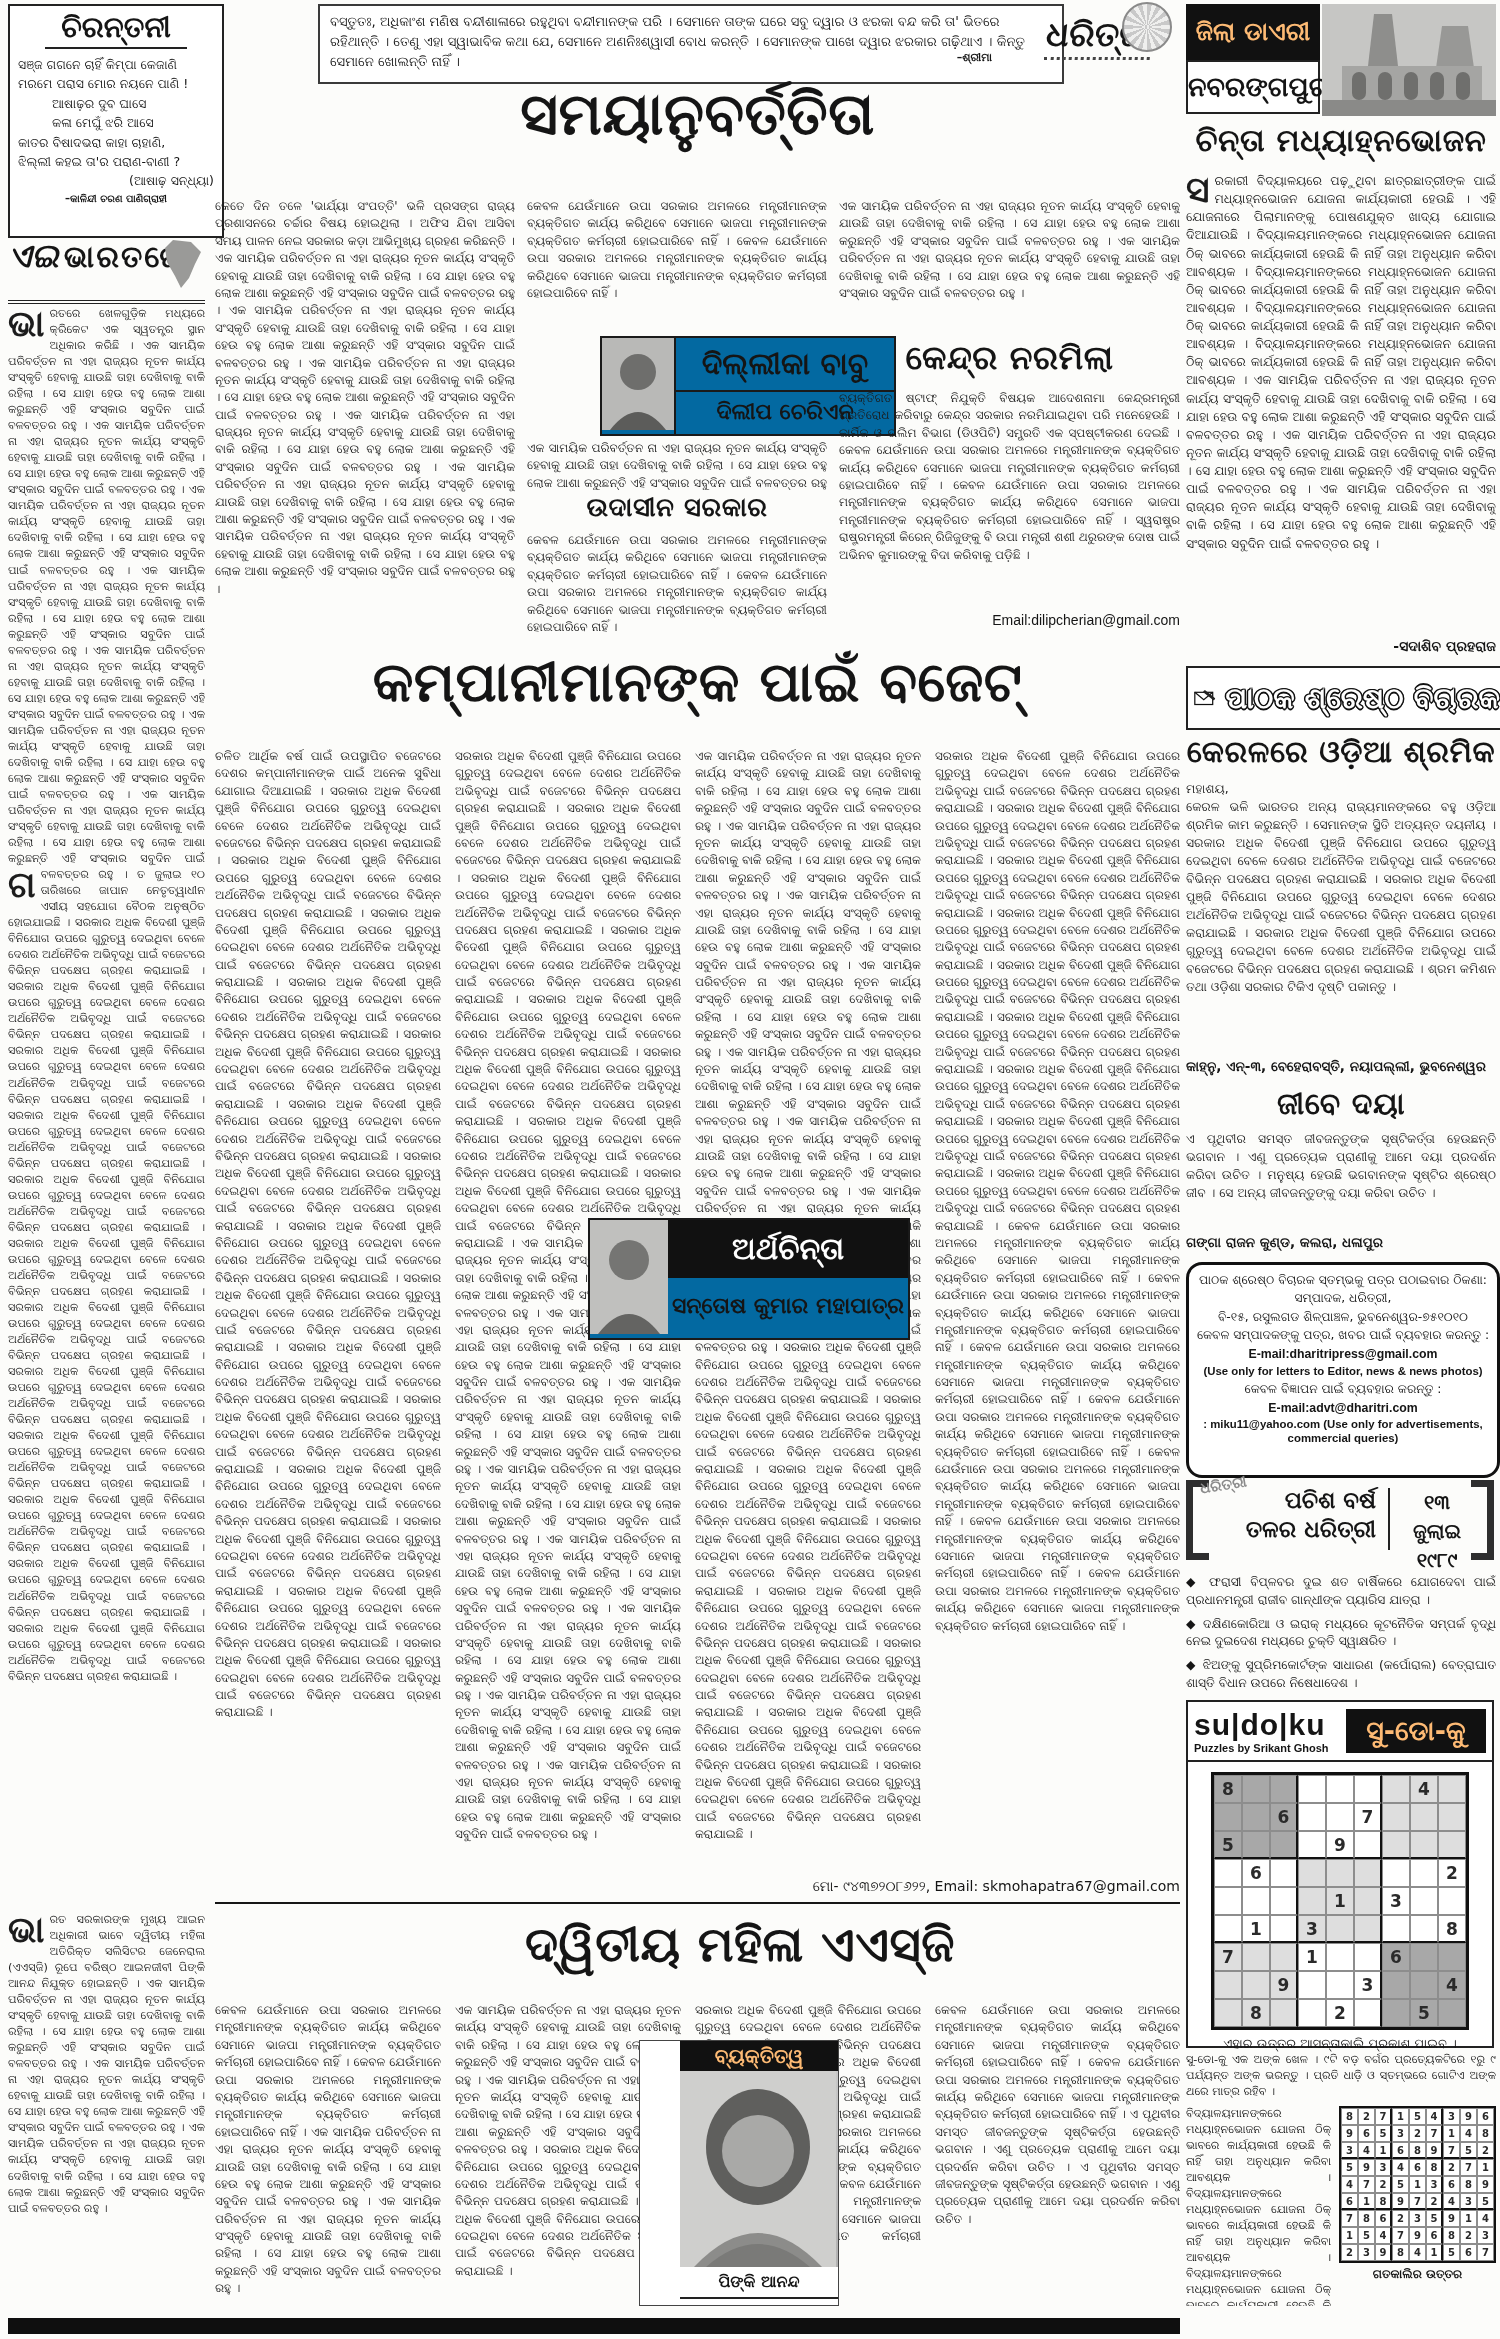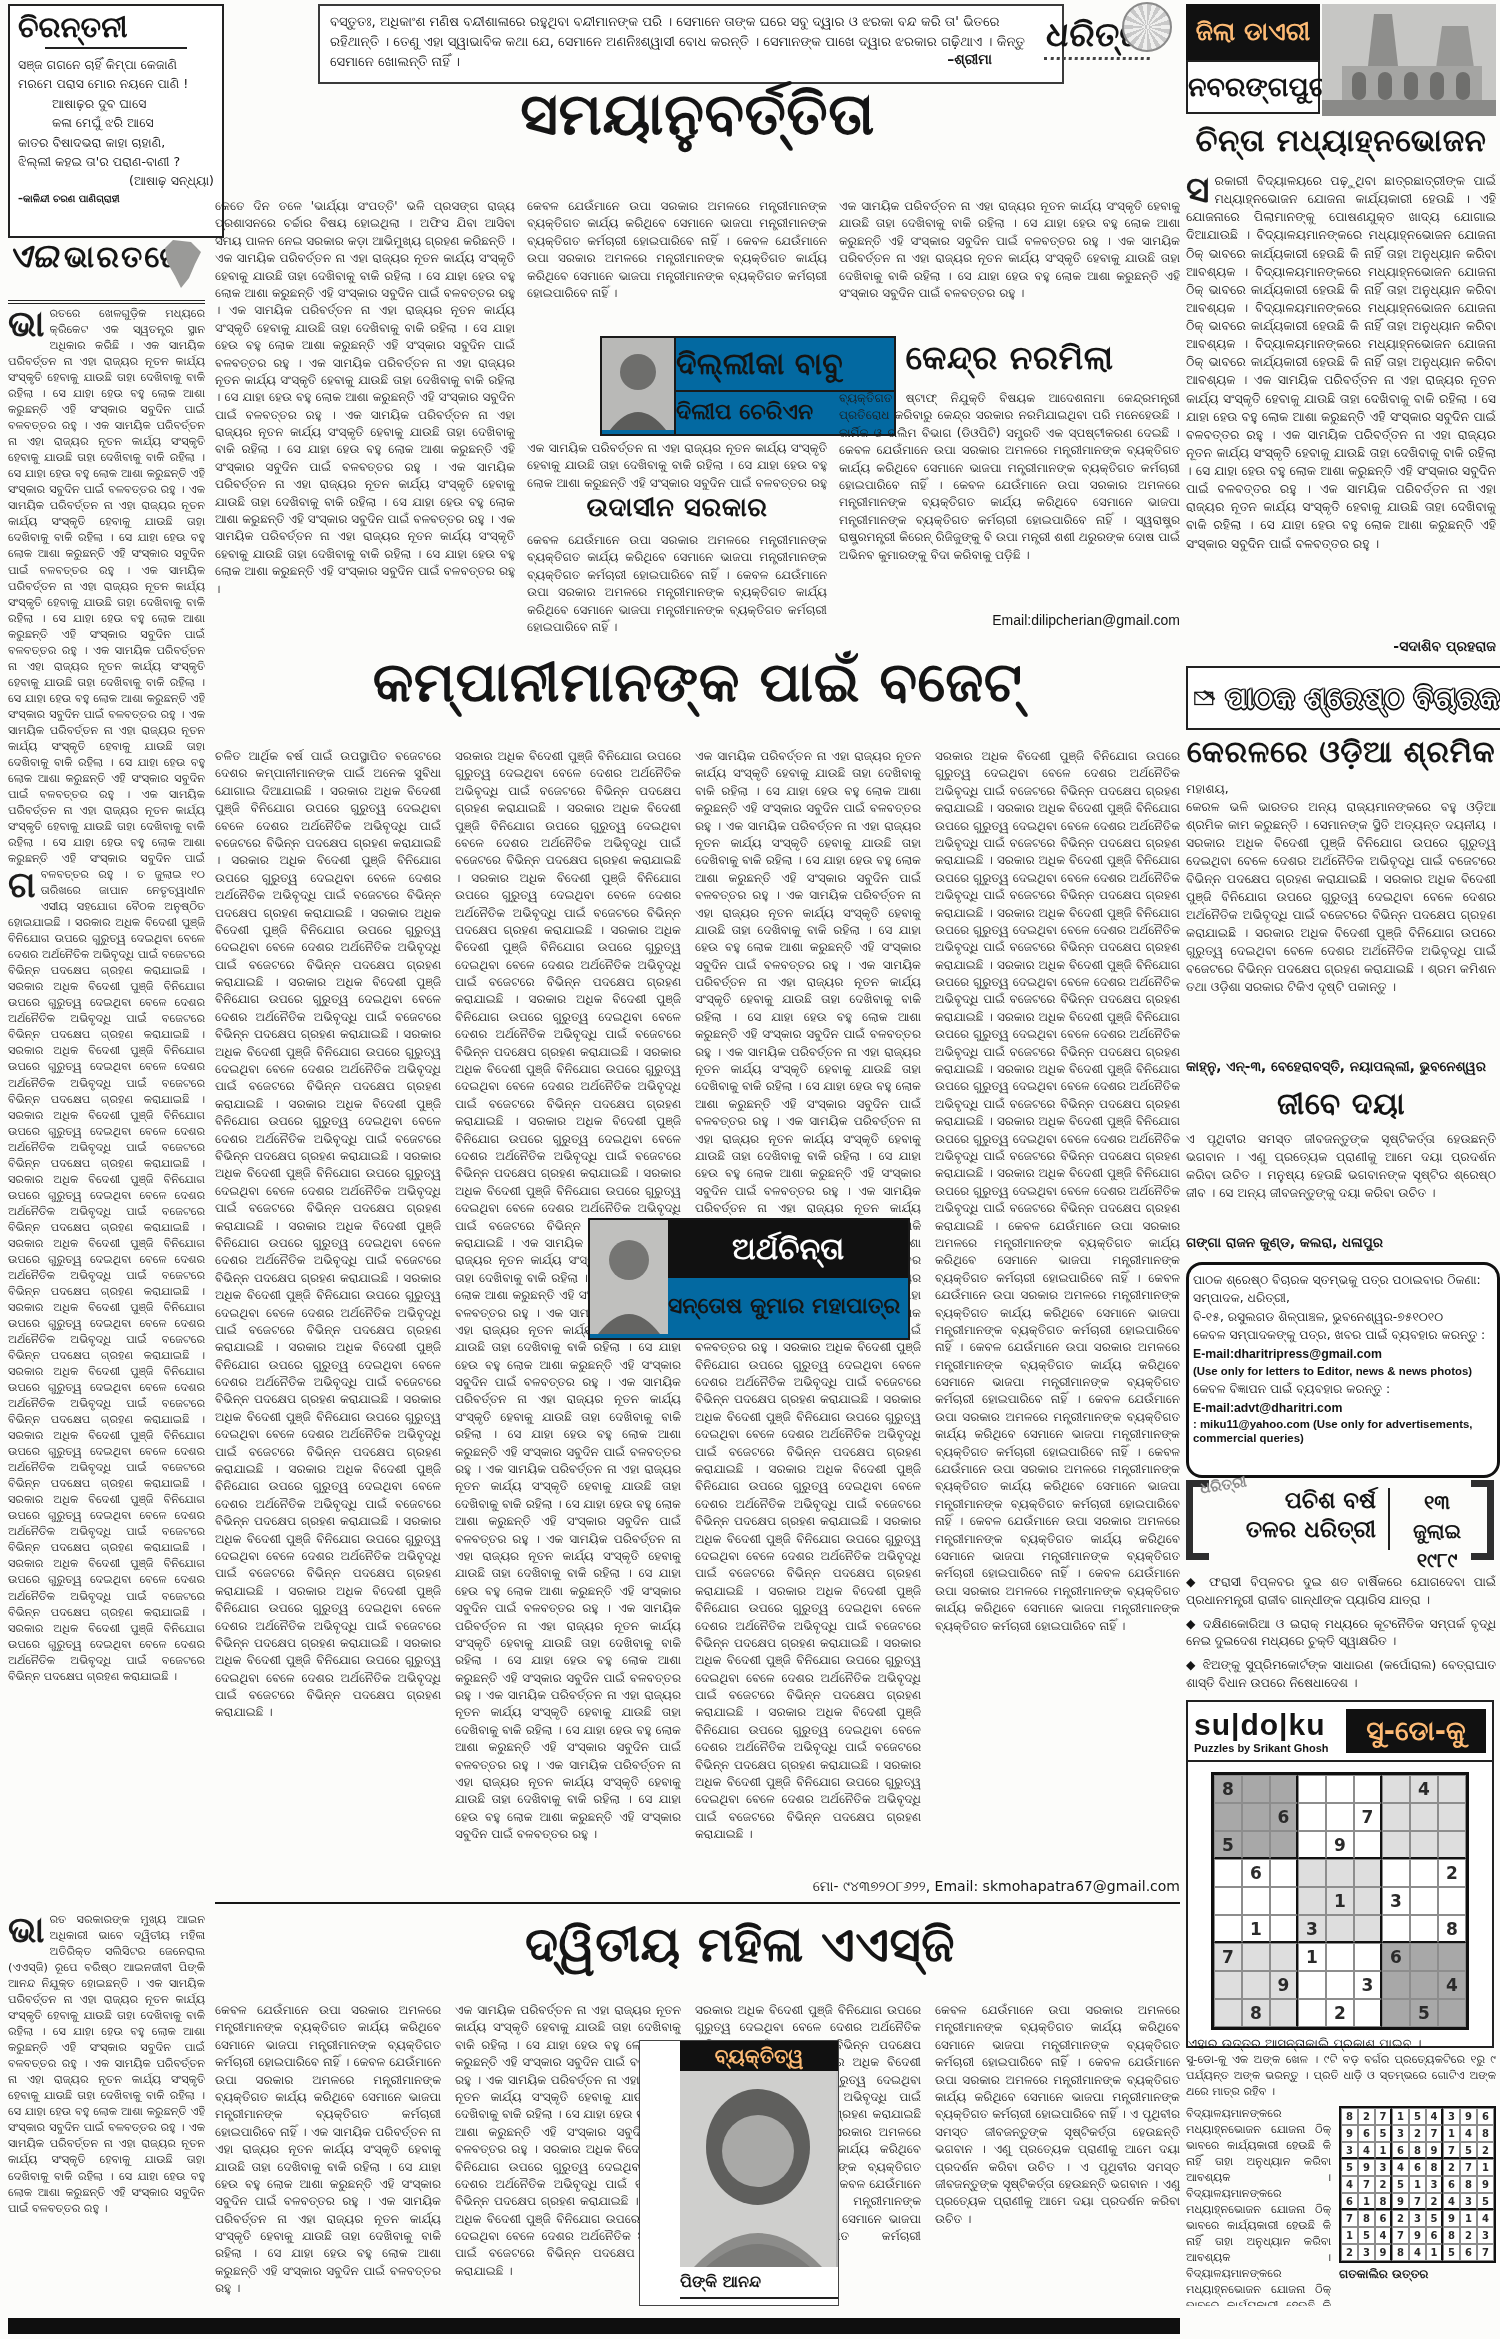--- a/index.html
+++ b/index.html
@@ -5,21 +5,21 @@
   html,body{margin:0;padding:0;background:#e8e8e6;}
   .page{position:relative;width:1500px;height:2339px;margin:0 auto;background:#fcfcfa;
         font-family:"DejaVu Sans","Liberation Sans",sans-serif;color:#151515;overflow:hidden;}
   .abs{position:absolute;}
   .txt{position:absolute;text-align:justify;overflow:hidden;font-size:12px;line-height:1.45;color:#1c1c1c;}
   .txt-sm{font-size:11.3px;line-height:1.42;}
   .dropcap{float:left;font-size:36px;line-height:.9;font-weight:bold;padding:2px 5px 0 0;}
   .hl{font-weight:800;text-align:center;letter-spacing:.5px;}
   .bold{font-weight:bold;}
   .right{text-align:right;}
-  .center{text-align:left;}
+  .center{text-align:center;}
   .boxed{border:2px solid #222;background:#fff;}
   .blackbox{background:#111;color:#fdba74;display:flex;align-items:center;justify-content:center;}
   .photo{background:linear-gradient(160deg,#cdcdcd,#b2b2b2);position:relative;overflow:hidden;}
   .rule{position:absolute;background:#161616;}
   .outline-text{color:#fff;text-shadow:-1.5px 0 #111,1.5px 0 #111,0 -1.5px #111,0 1.5px #111,
                 -1px -1px #111,1px 1px #111,-1px 1px #111,1px -1px #111;}
   
   .poem-line{font-size:12.5px;line-height:1.55;}
   .poem-indent{padding-left:34px;}
   
@@ -59,21 +59,21 @@
     <div class="poem-line poem-indent">ଆଷାଢ଼ର ଦୁବ ଘାସେ</div>
     <div class="poem-line poem-indent">କଳା ମେଘୁଁ ଝରି ଆସେ</div>
     <div class="poem-line">କାତର ବିଷାଦଭରା କାହା ଚାହାଣି,</div>
     <div class="poem-line">ଝିଲ୍ଲୀ କହଇ ତା'ର ପରାଣ-ବାଣୀ ?</div>
     <div class="poem-line right">(ଆଷାଢ଼ ସନ୍ଧ୍ୟା)</div>
     <div class="center bold" style="font-size:10px;margin-top:2px;">–କାଳିନ୍ଦୀ ଚରଣ ପାଣିଗ୍ରାହୀ</div>
   </div>
 
   <div class="abs" style="left:318px;top:4px;width:722px;height:66px;border:2px solid #3a3a3a;background:#fff;padding:5px 10px;">
     <span style="font-size:13.2px;line-height:1.45;">ବସ୍ତୁତଃ, ଅଧିକାଂଶ ମଣିଷ ବନ୍ଦୀଶାଳାରେ ରହୁଥିବା ବନ୍ଦୀମାନଙ୍କ ପରି । ସେମାନେ ତାଙ୍କ ଘରେ ସବୁ ଦ୍ୱାର ଓ ଝରକା ବନ୍ଦ କରି ତା' ଭିତରେ ରହିଥାନ୍ତି । ତେଣୁ ଏହା ସ୍ୱାଭାବିକ କଥା ଯେ, ସେମାନେ ଅଣନିଃଶ୍ୱାସୀ ବୋଧ କରନ୍ତି । ସେମାନଙ୍କ ପାଖେ ଦ୍ୱାର ଝରକାର ଗଢ଼ିଥାଏ । କିନ୍ତୁ ସେମାନେ ଖୋଲନ୍ତି ନାହିଁ ।</span>
-    <span class="bold" style="font-size:14px;float:right;margin-right:60px;">–ଶ୍ରୀମା</span>
+    <span class="bold" style="font-size:11px;float:right;margin-right:60px;">–ଶ୍ରୀମା</span>
   </div>
 
   <div class="abs" style="left:1046px;top:14px;width:100px;height:54px;">
     <span class="wordmark" style="font-size:34px;border-bottom:3px dotted #444;padding-bottom:2px;">ଧରିତ୍ରୀ</span>
   </div>
   <div class="abs emblem" style="left:1122px;top:2px;width:46px;height:46px;"></div>
 
   <div class="abs blackbox" style="left:1186px;top:4px;width:134px;height:56px;font-size:25px;font-weight:800;">ଜିଲା ଡାଏରୀ</div>
   <div class="abs boxed center" style="left:1186px;top:60px;width:130px;height:50px;font-size:27px;font-weight:800;line-height:50px;">ନବରଙ୍ଗପୁର</div>
   <div class="abs photo" style="left:1322px;top:4px;width:174px;height:112px;">

